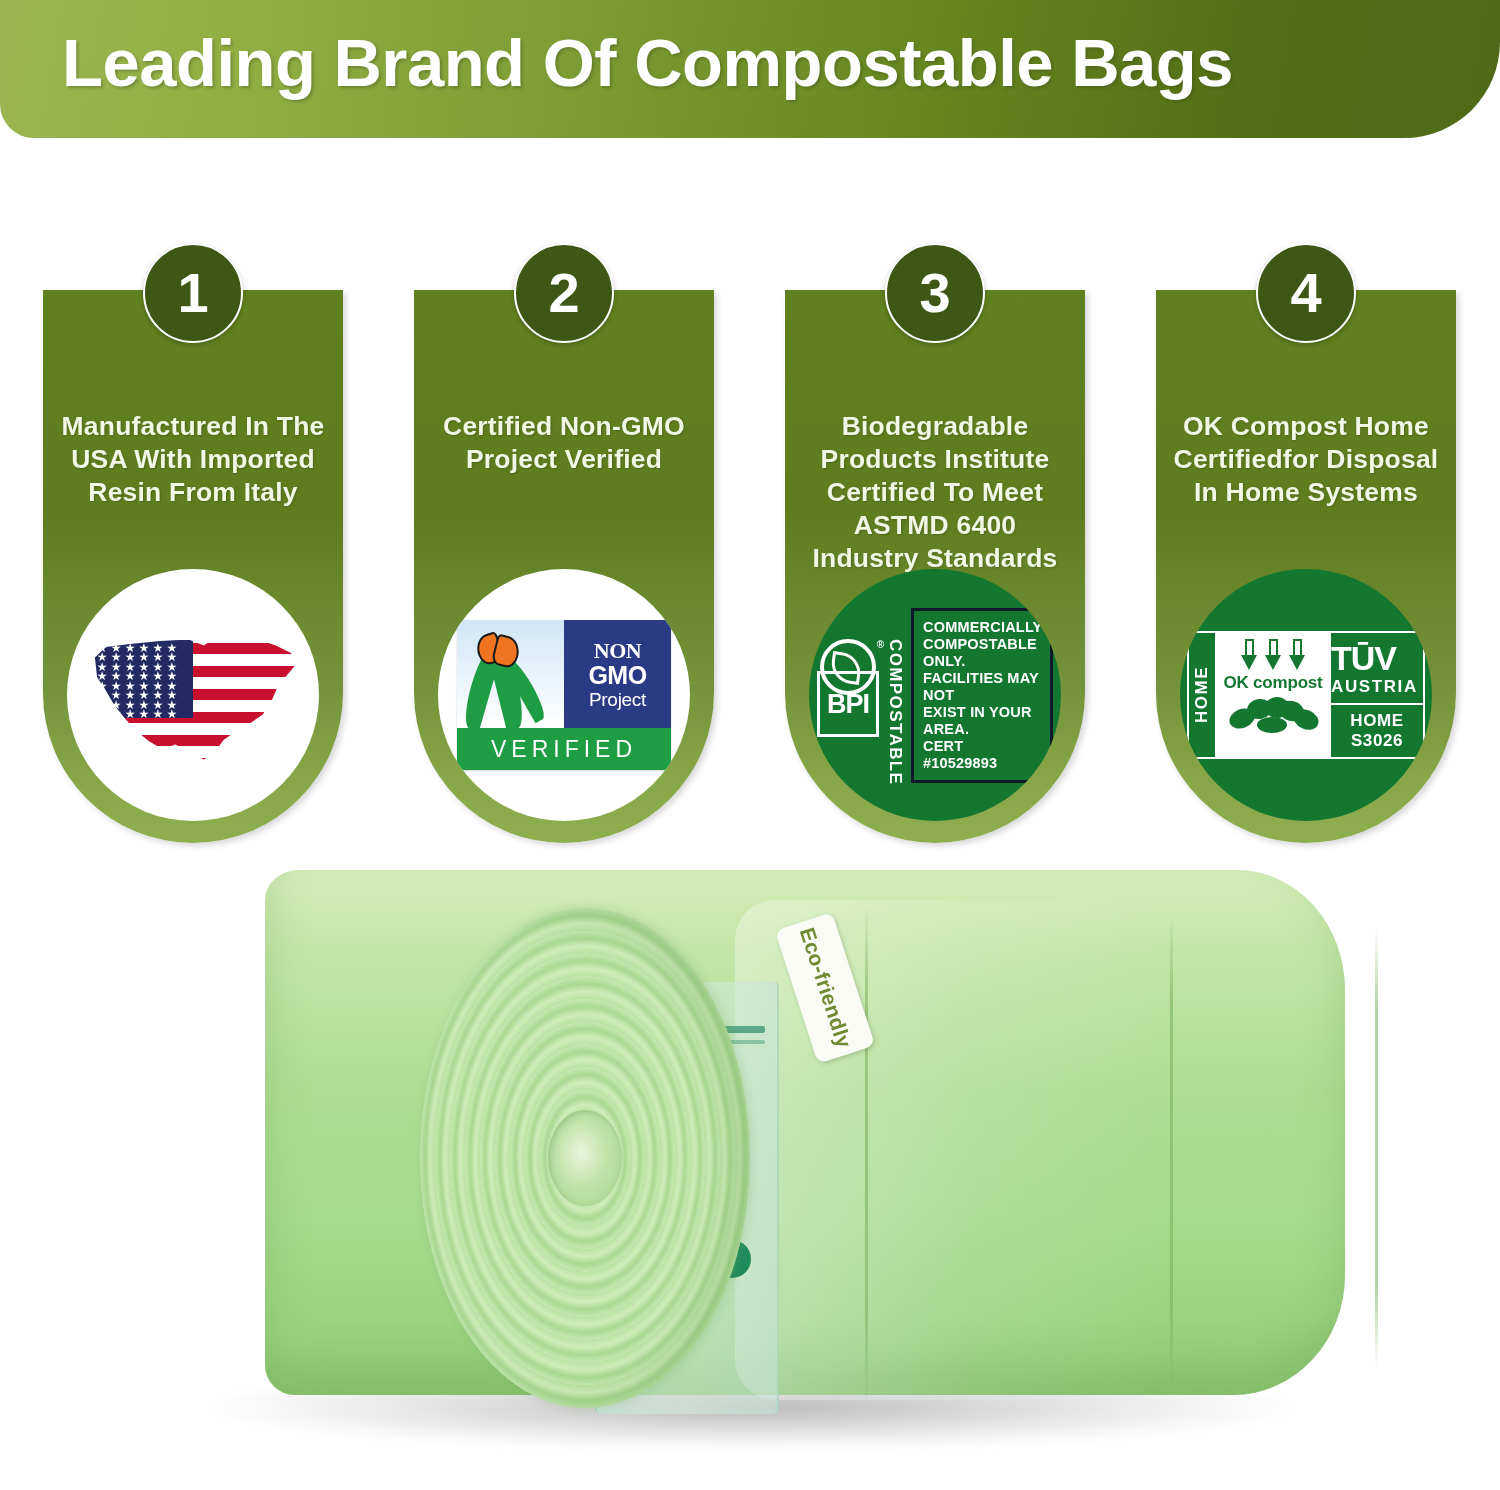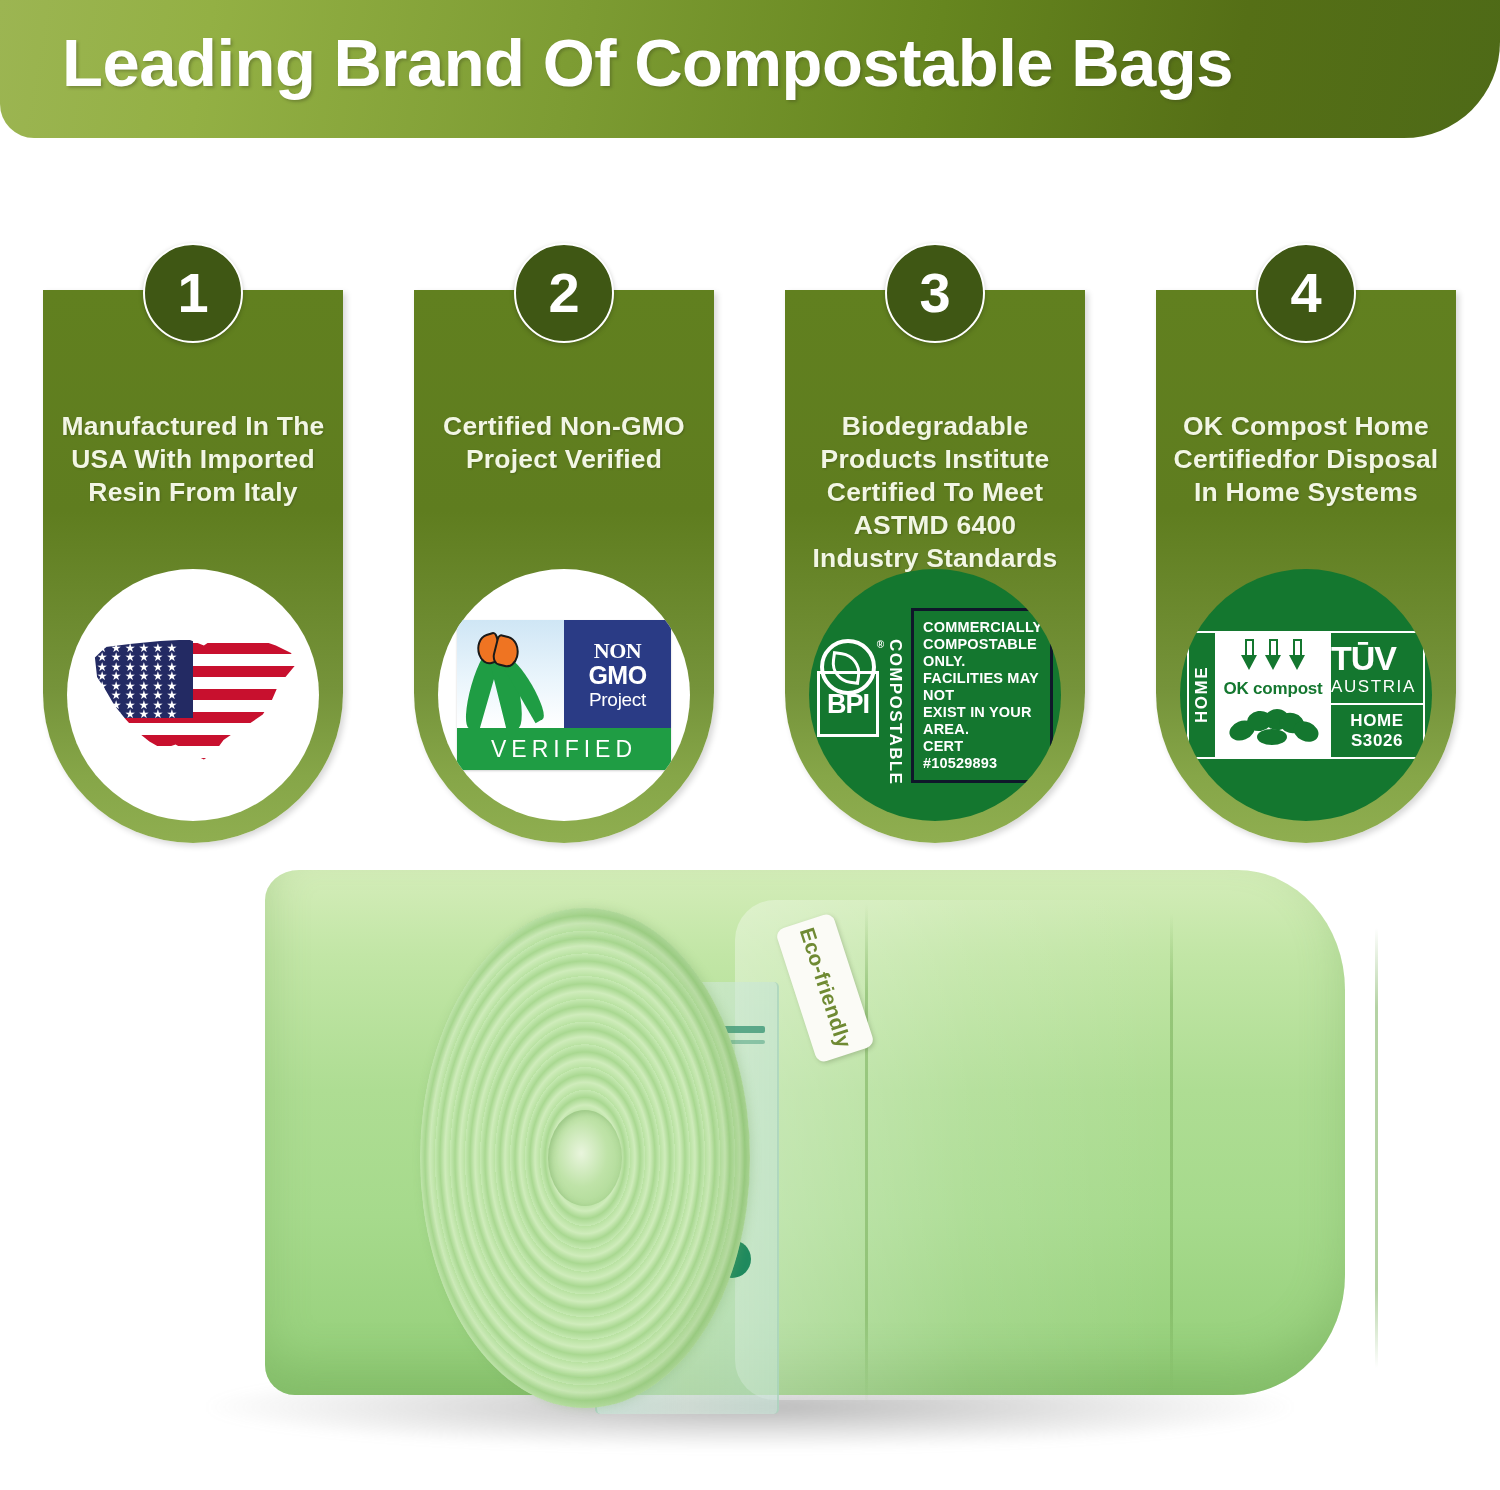--- a/index.html
+++ b/index.html
@@ -185,21 +185,21 @@
   .tuv{width:238px;height:128px;display:flex;border:2.5px solid #ffffff;box-sizing:border-box;}
   .tuv-home-vert{
     width:26px;color:#ffffff;font-size:17px;font-weight:bold;letter-spacing:1.5px;
     writing-mode:vertical-rl;text-orientation:mixed;transform:rotate(180deg);
     display:flex;align-items:center;justify-content:center;flex:none;
   }
   .tuv-white{
     width:116px;background:#ffffff;position:relative;flex:none;
     display:flex;flex-direction:column;align-items:center;
     border-left:2.5px solid #ffffff;border-right:2.5px solid #ffffff;
-    box-sizing:border-box;padding-top:6px;gap:6px;
+    box-sizing:border-box;padding-top:6px;
   }
   .arrows{display:flex;gap:7px;}
   .arrow{width:17px;height:32px;position:relative;}
   .arrow::before{
     content:"";position:absolute;left:4px;top:0;width:9px;height:18px;
     border:2px solid #14772f;border-bottom:none;box-sizing:border-box;
   }
   .arrow::after{
     content:"";position:absolute;left:0;top:16px;
     border-left:8.5px solid transparent;border-right:8.5px solid transparent;
@@ -215,21 +215,21 @@
   .p5{width:26px;height:19px;left:66px;top:15px;transform:rotate(24deg);}
   .p6{width:30px;height:16px;left:30px;top:22px;}
   .tuv-right{
     flex:1;display:flex;flex-direction:column;color:#ffffff;min-width:0;
   }
   .tuv-logo{
     flex:1.35;display:flex;flex-direction:column;align-items:flex-start;justify-content:center;
     border-bottom:2.5px solid #ffffff;box-sizing:border-box;line-height:1;
   }
   .tuv-word{font-size:34px;font-weight:bold;letter-spacing:-1px;}
-  .tuv-austria{font-size:17px;font-weight:normal;letter-spacing:1.6px;margin-top:3px;}
+  .tuv-austria{font-size:17px;font-weight:bold;letter-spacing:1.6px;margin-top:3px;}
   .tuv-code{
     flex:1;display:flex;flex-direction:column;align-items:center;justify-content:center;
     font-size:17px;font-weight:bold;line-height:20px;letter-spacing:.6px;
   }
 
   
   .product{
     position:absolute;left:0;top:845px;width:1500px;height:645px;
   }
   .roll-shadow{

